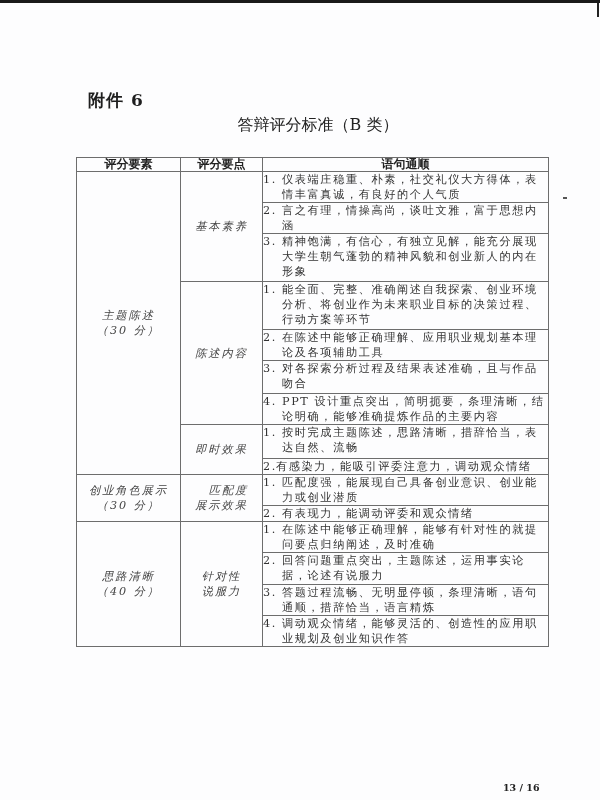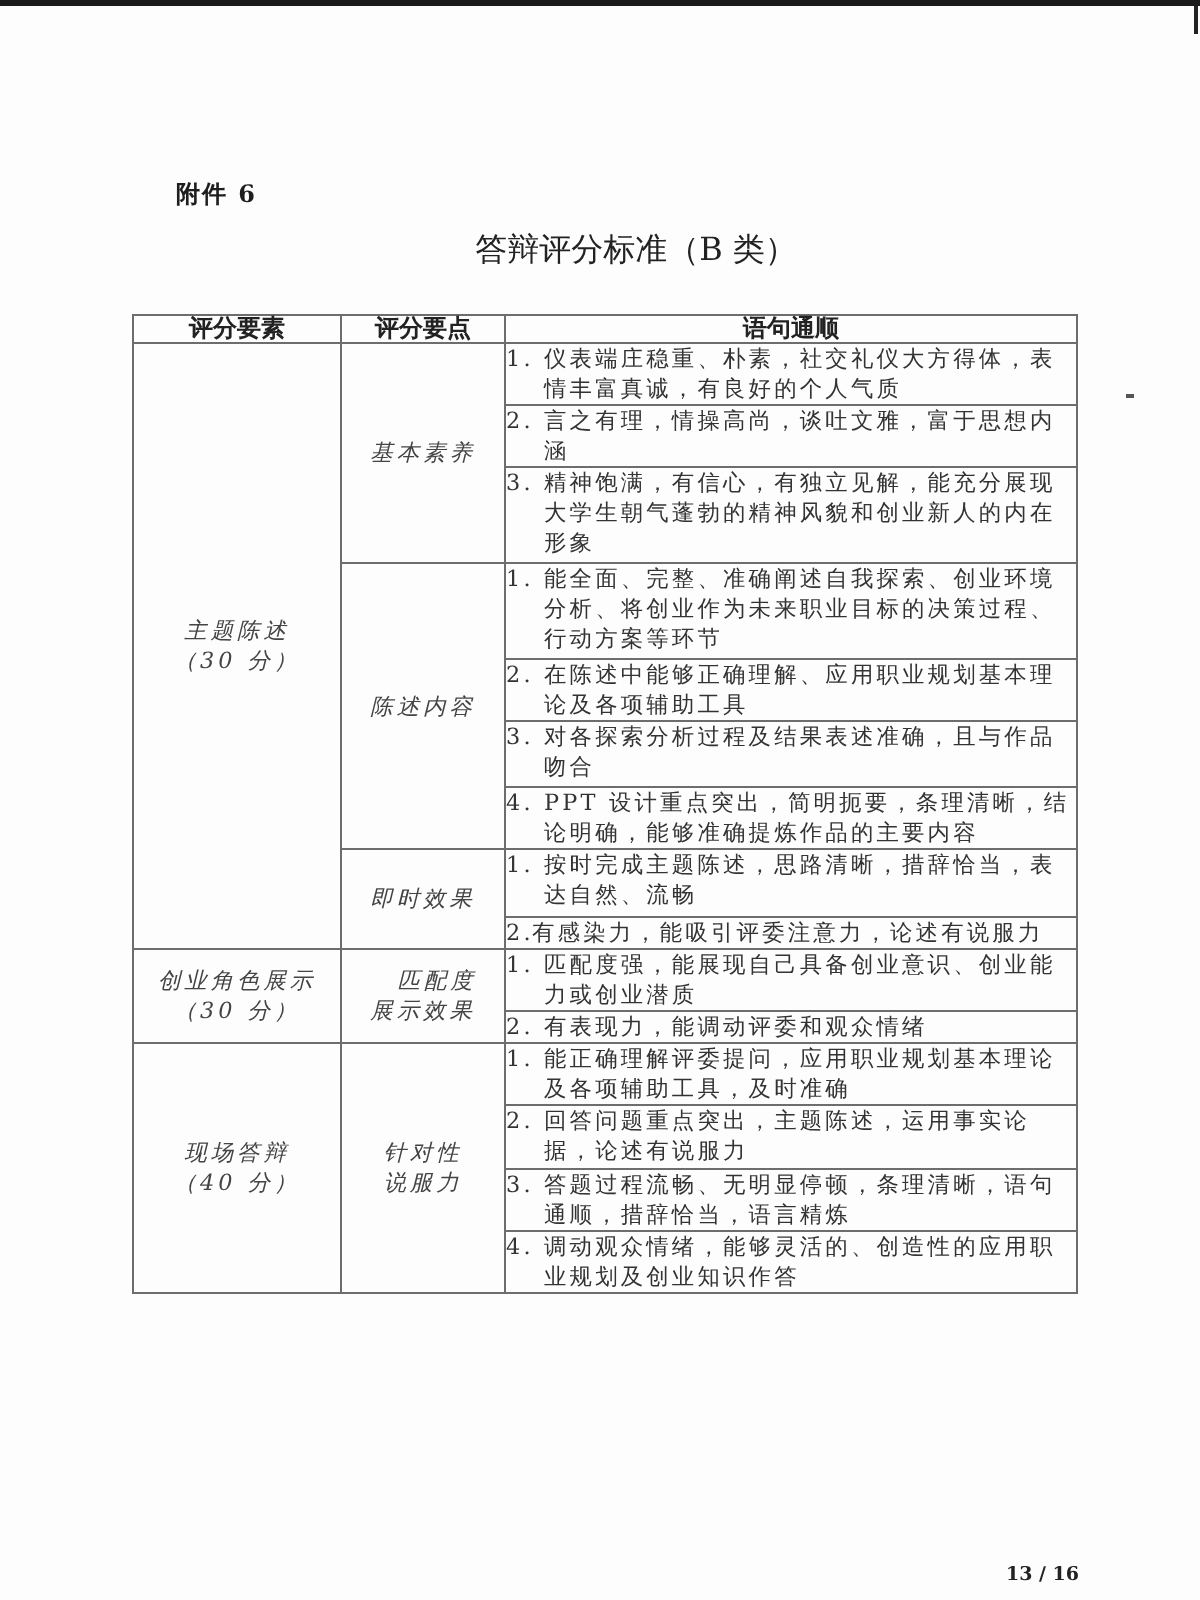--- a/index.html
+++ b/index.html
@@ -7,28 +7,28 @@
     width: 600px; height: 800px; position: relative; overflow: hidden;
     background: #fdfdfe;
     font-family: "DejaVu Serif", "Liberation Serif", serif;
     color: #2a2a2a;
   }
   .scan-edge { position: absolute; left: 0; top: 0; width: 600px; height: 3px; background: #1a1a1a; }
   .scan-edge-right { position: absolute; right: 1px; top: 3px; width: 2px; height: 14px; background: #222; }
   .speck { position: absolute; left: 563px; top: 197px; width: 4px; height: 2px; background: #555; }
   .attachment {
     position: absolute; left: 88px; top: 89px;
-    font-size: 12px; font-weight: bold; color: #1e1e1e; letter-spacing: 1px;
+    font-size: 17px; font-weight: bold; color: #1e1e1e; letter-spacing: 1px;
   }
   .doc-title {
     position: absolute; left: 0; width: 636px; top: 115px; text-align: center;
     font-size: 16px; color: #222;
   }
   table.rubric {
-    position: absolute; left: 66px; top: 157px; width: 472px;
+    position: absolute; left: 76px; top: 157px; width: 472px;
     border-collapse: collapse; table-layout: fixed;
     font-size: 11.2px; line-height: 15px; color: #333;
   }
   table.rubric td, table.rubric th {
     border: 1px solid #6d6d6d; padding: 0;
   }
   table.rubric th {
     height: 13px; font-weight: bold; font-size: 12px; line-height: 13px; color: #222;
     text-align: center; font-family: "DejaVu Sans", "Liberation Sans", sans-serif;
   }
@@ -136,21 +136,21 @@
         <div class="item">
             <span class="num">1.</span>
             <span class="txt">按时完成主题陈述，思路清晰，措辞恰当，表达自然、流畅</span>
           </div>
       </td>
     </tr>
     <tr style="height:14px">
       <td class="desc">
         <div class="item">
             <span class="num" style="width:13px;flex-basis:13px">2.</span>
-            <span class="txt">有感染力，能吸引评委注意力，论述有说服力</span>
+            <span class="txt">有感染力，能吸引评委注意力，调动观众情绪</span>
           </div>
       </td>
     </tr>
 
     <tr style="height:30px">
       <td class="elem" rowspan="2">
         <div>创业角色展示</div>
         <div>（30 分）</div>
       </td>
       <td class="point" rowspan="2">
@@ -168,31 +168,31 @@
       <td class="desc">
         <div class="item">
             <span class="num">2.</span>
             <span class="txt">有表现力，能调动评委和观众情绪</span>
           </div>
       </td>
     </tr>
 
     <tr style="height:30px">
       <td class="elem" rowspan="4">
-        <div>现场答辩</div>
+        <div>思路清晰</div>
         <div>（40 分）</div>
       </td>
       <td class="point" rowspan="4">
         <div>针对性</div>
         <div>说服力</div>
       </td>
       <td class="desc">
         <div class="item">
             <span class="num">1.</span>
-            <span class="txt">能正确理解评委提问，应用职业规划基本理论及各项辅助工具，及时准确</span>
+            <span class="txt">在陈述中能够正确理解，能够有针对性的就提问要点归纳阐述，及时准确</span>
           </div>
       </td>
     </tr>
     <tr style="height:32px">
       <td class="desc">
         <div class="item">
             <span class="num">2.</span>
             <span class="txt">回答问题重点突出，主题陈述，运用事实论据，论述有说服力</span>
           </div>
       </td>

